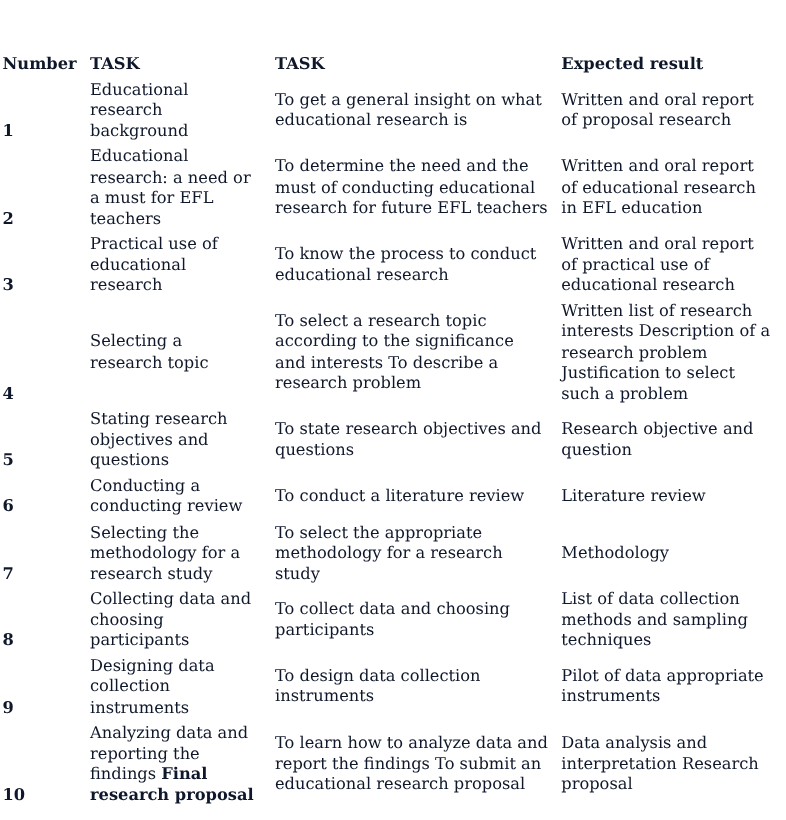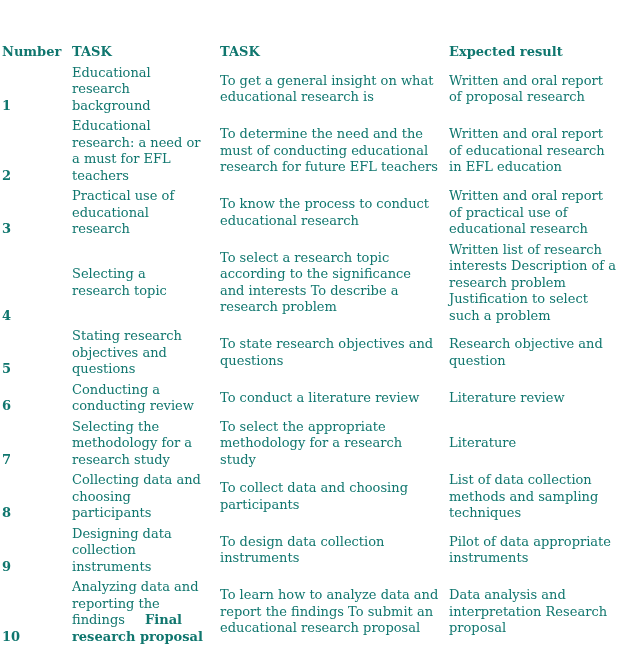--- a/index.html
+++ b/index.html
@@ -1,30 +1,30 @@
 <!DOCTYPE html>
 <html><head>
 <meta charset="utf-8">
 <style>
   html, body { margin:0; padding:0; background:#ffffff; }
   .page {
     width:629px; height:656px; box-sizing:border-box;
     padding:42px 0 0 2px; overflow:hidden;
-    background:#ffffff; color:#0f766e;
+    background:#ffffff; color:#0f172a;
     font-family:"DejaVu Serif", serif;
     font-size:13px; line-height:16.5px;
   }
   table.tasks { border-collapse:collapse; table-layout:fixed; width:627px; }
   th, td { padding:2px 0; text-align:left; }
   th { font-weight:bold; vertical-align:bottom; white-space:nowrap; }
   td.num  { font-weight:bold; vertical-align:bottom; }
   td.task   { vertical-align:middle; padding-right:16px; }
   td.aims   { vertical-align:middle; padding-right:10px; }
   td.result { vertical-align:middle; padding-right:10px; }
-  b { font-weight:bold;margin-left:16px; }
+  b { font-weight:bold; }
 </style>
 </head>
 <body>
 
 <div class="page">
   <table class="tasks">
     <colgroup>
       <col style="width:70px">
         <col style="width:148px">
         <col style="width:229px">
@@ -72,21 +72,21 @@
       <tr>
         <td class="num">6</td>
         <td class="task"><span>Conducting a conducting review</span><b></b></td>
         <td class="aims">To conduct a literature review</td>
         <td class="result">Literature review</td>
       </tr>
       <tr>
         <td class="num">7</td>
         <td class="task"><span>Selecting the methodology for a research study</span><b></b></td>
         <td class="aims">To select the appropriate methodology for a research study</td>
-        <td class="result">Literature</td>
+        <td class="result">Methodology</td>
       </tr>
       <tr>
         <td class="num">8</td>
         <td class="task"><span>Collecting data and choosing participants</span><b></b></td>
         <td class="aims">To collect data and choosing participants</td>
         <td class="result">List of data collection methods and sampling techniques</td>
       </tr>
       <tr>
         <td class="num">9</td>
         <td class="task"><span>Designing data collection instruments</span><b></b></td>

